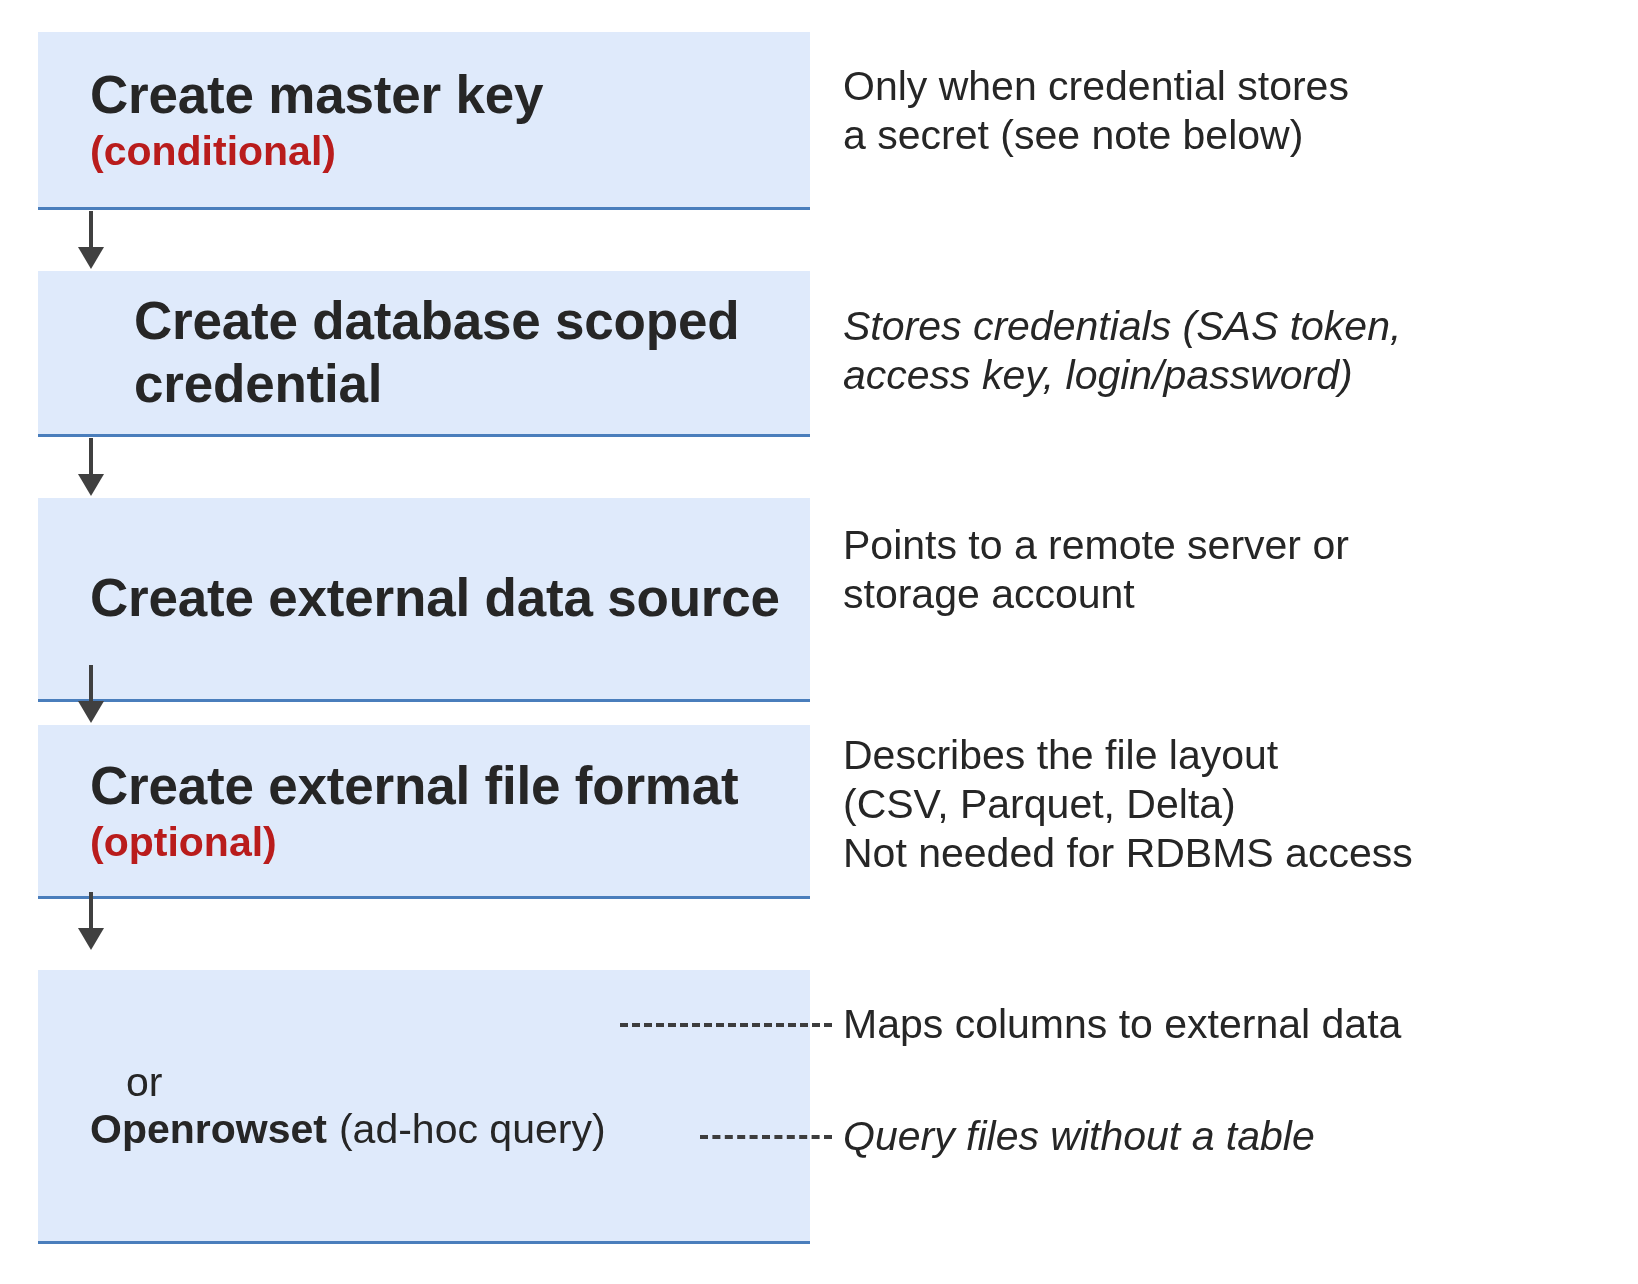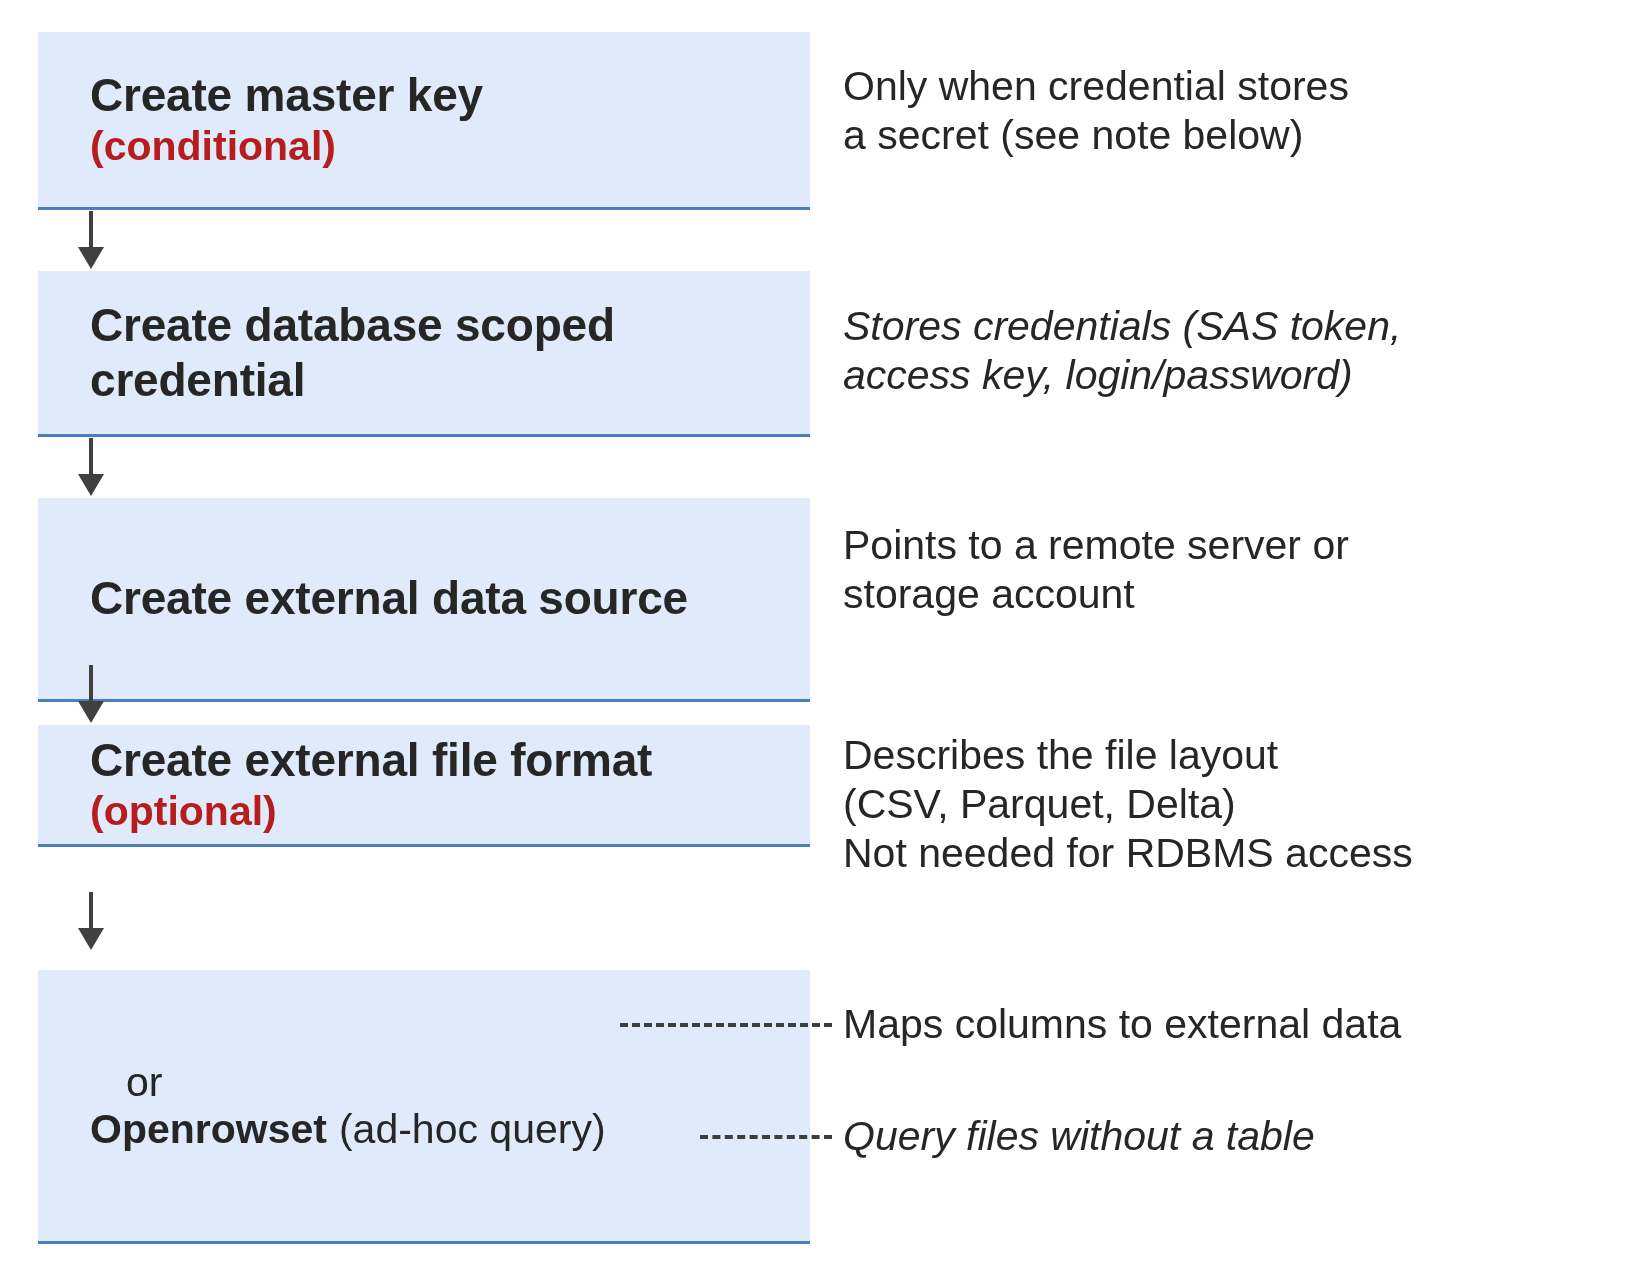--- a/index.html
+++ b/index.html
@@ -30,21 +30,21 @@
     display: flex;
     flex-direction: column;
     justify-content: center;
   }
   .box-inner {
     padding-left: 52px;
     padding-right: 10px;
   }
   .box-title {
     font-weight: bold;
-    font-size: 46px;
+    font-size: 53px;
     line-height: 1.18;
     color: #262626;
     letter-spacing: -0.2px;
   }
   .box-sub {
     font-weight: bold;
     font-size: 41px;
     line-height: 1.18;
     color: #b91c1c;
   }
@@ -120,21 +120,21 @@
   <div class="desc" style="top:62px;">Only when credential stores
 a secret (see note below)</div>
 
   <div class="arrow" style="top:211px; height:58px;">
     <div class="stem" style="height:38px;"></div>
     <div class="head" style="top:36px;"></div>
   </div>
 
   <div class="flow-box" style="top:271px; height:166px;">
     <div class="box-inner">
-      <div class="box-title" style="white-space:pre-line;">Create database scoped
+      <div class="box-title" style="white-space:pre-line;margin-left:44px;">Create database scoped
 credential</div>
     </div>
   </div>
   <div class="desc" style="top:302px;font-style:italic;">Stores credentials (SAS token,
 access key, login/password)</div>
 
   <div class="arrow" style="top:438px; height:58px;">
     <div class="stem" style="height:38px;"></div>
     <div class="head" style="top:36px;"></div>
   </div>
@@ -145,21 +145,21 @@
     </div>
   </div>
   <div class="desc" style="top:521px;">Points to a remote server or
 storage account</div>
 
   <div class="arrow" style="top:665px; height:58px;">
     <div class="stem" style="height:38px;"></div>
     <div class="head" style="top:36px;"></div>
   </div>
 
-  <div class="flow-box" style="top:725px; height:122px;">
+  <div class="flow-box" style="top:725px; height:174px;">
     <div class="box-inner">
       <div class="box-title">Create external file format</div>
       <div class="box-sub">(optional)</div>
     </div>
   </div>
   <div class="desc" style="top:731px;">Describes the file layout
 (CSV, Parquet, Delta)
 Not needed for RDBMS access</div>
 
   <div class="arrow" style="top:892px; height:58px;">

